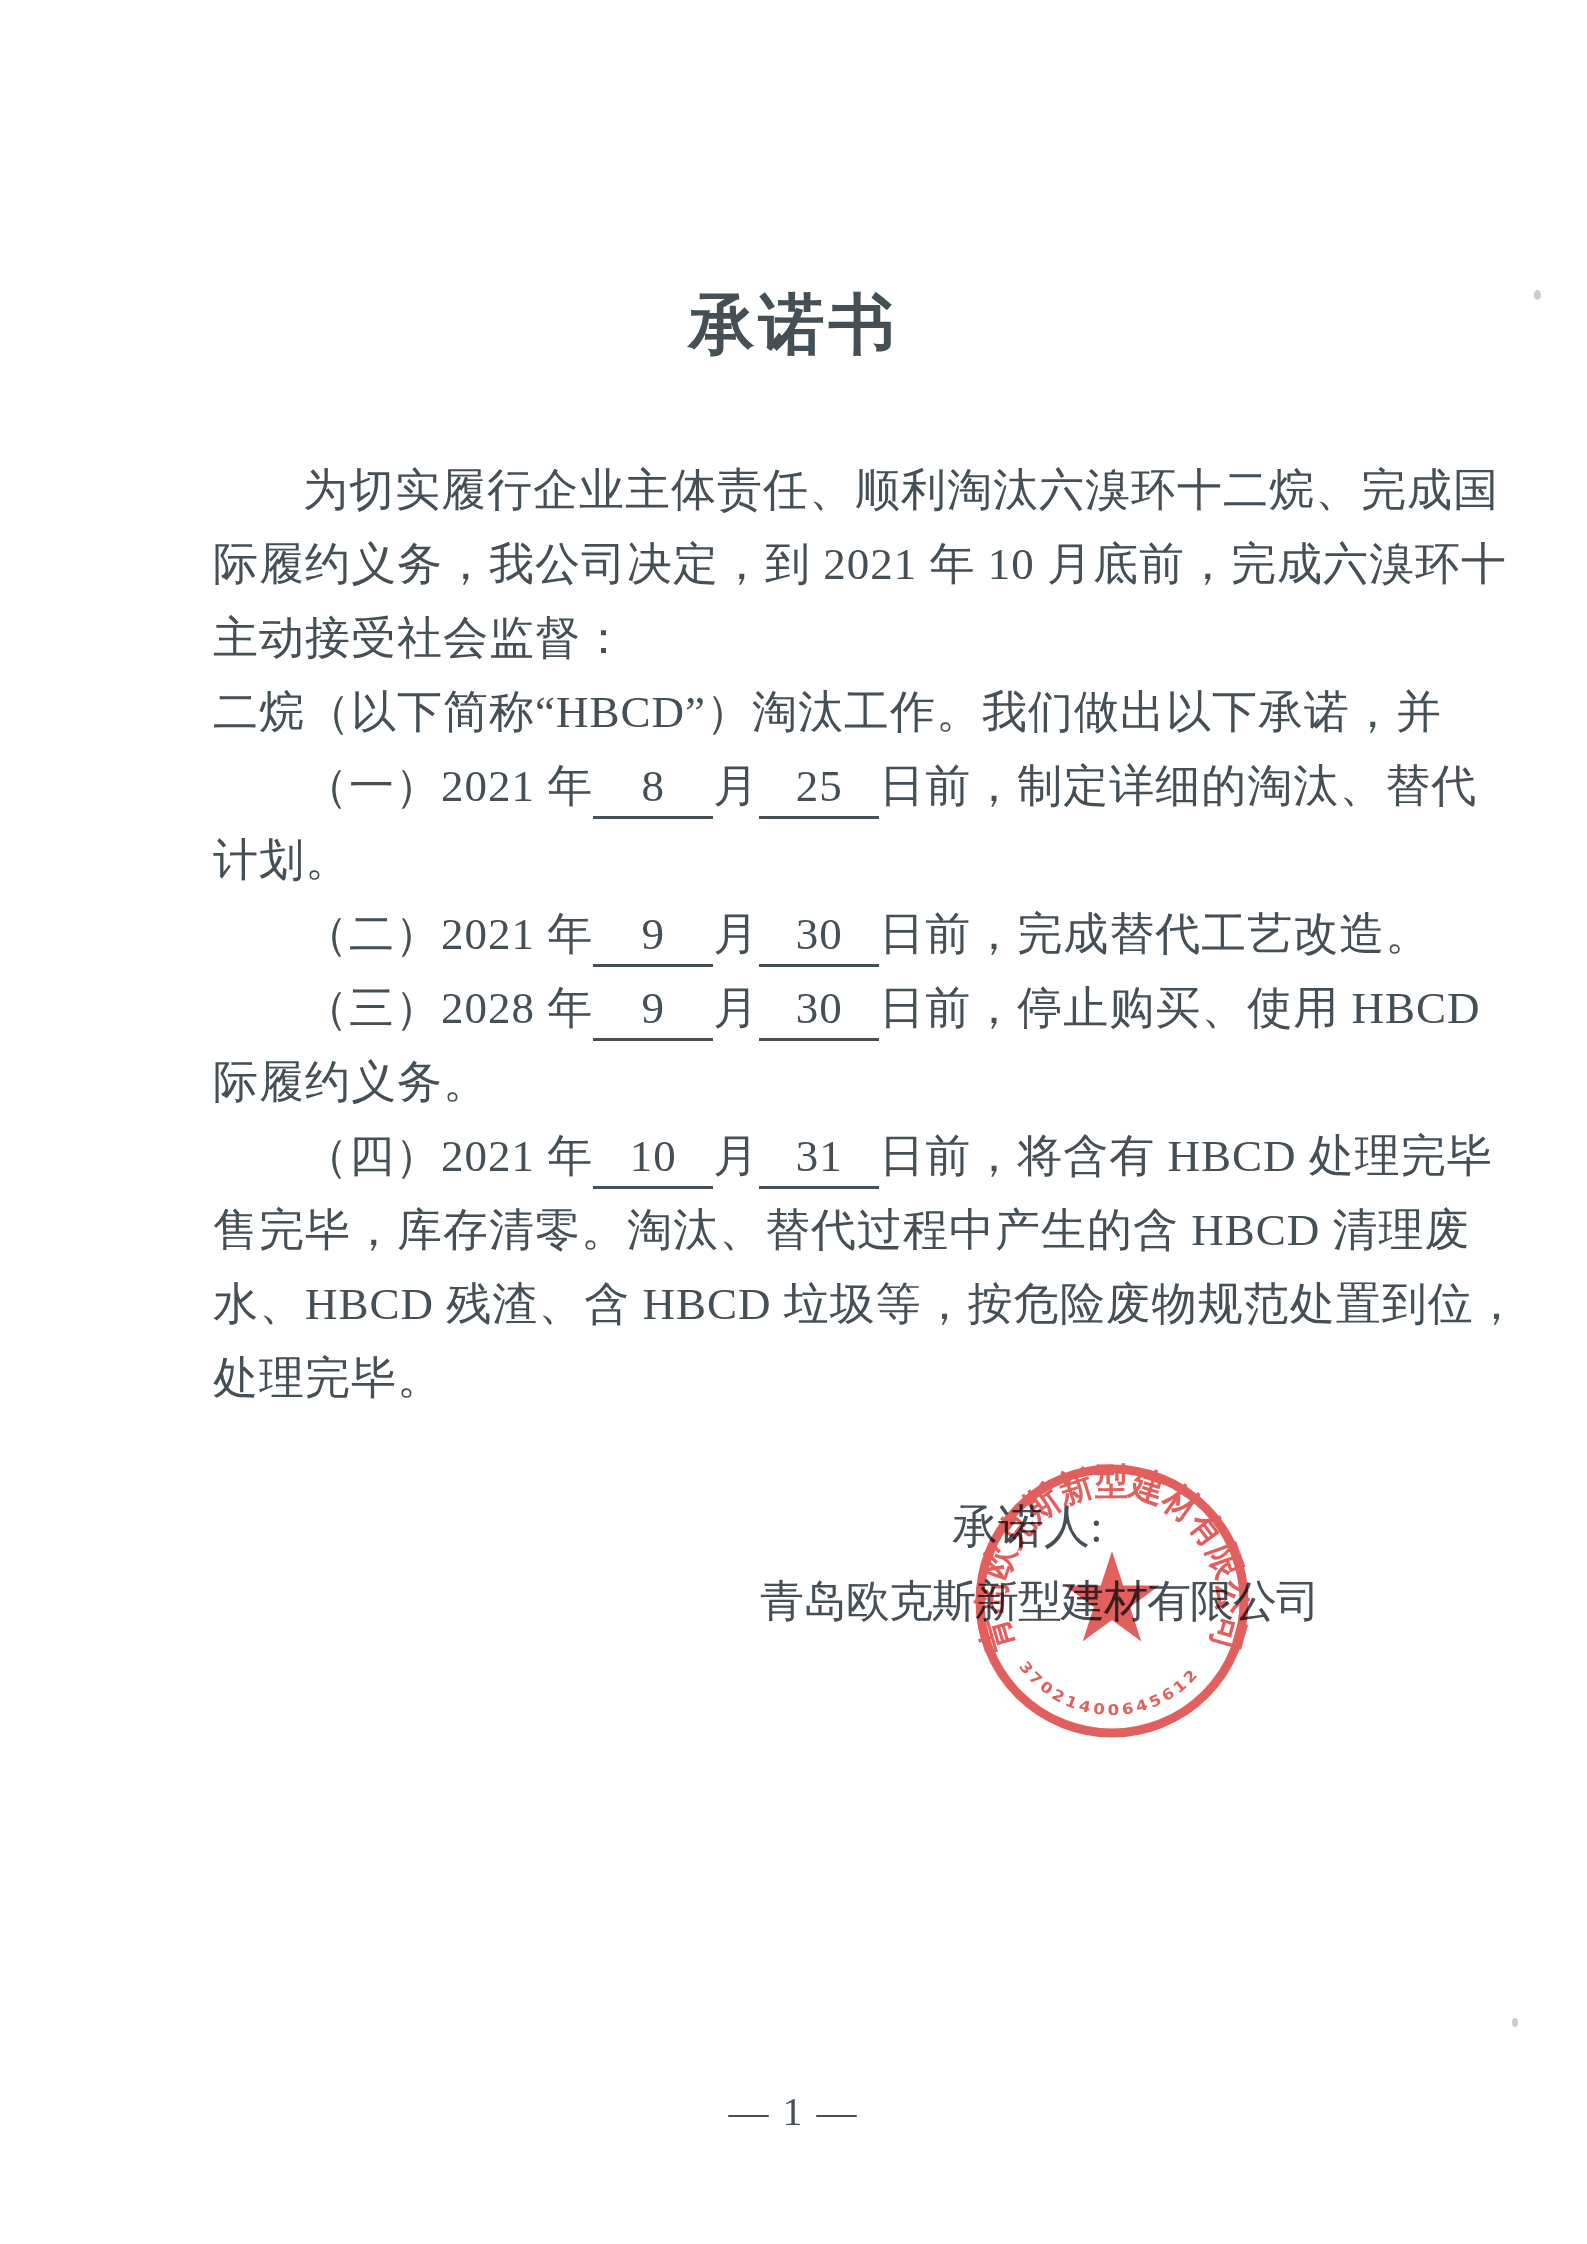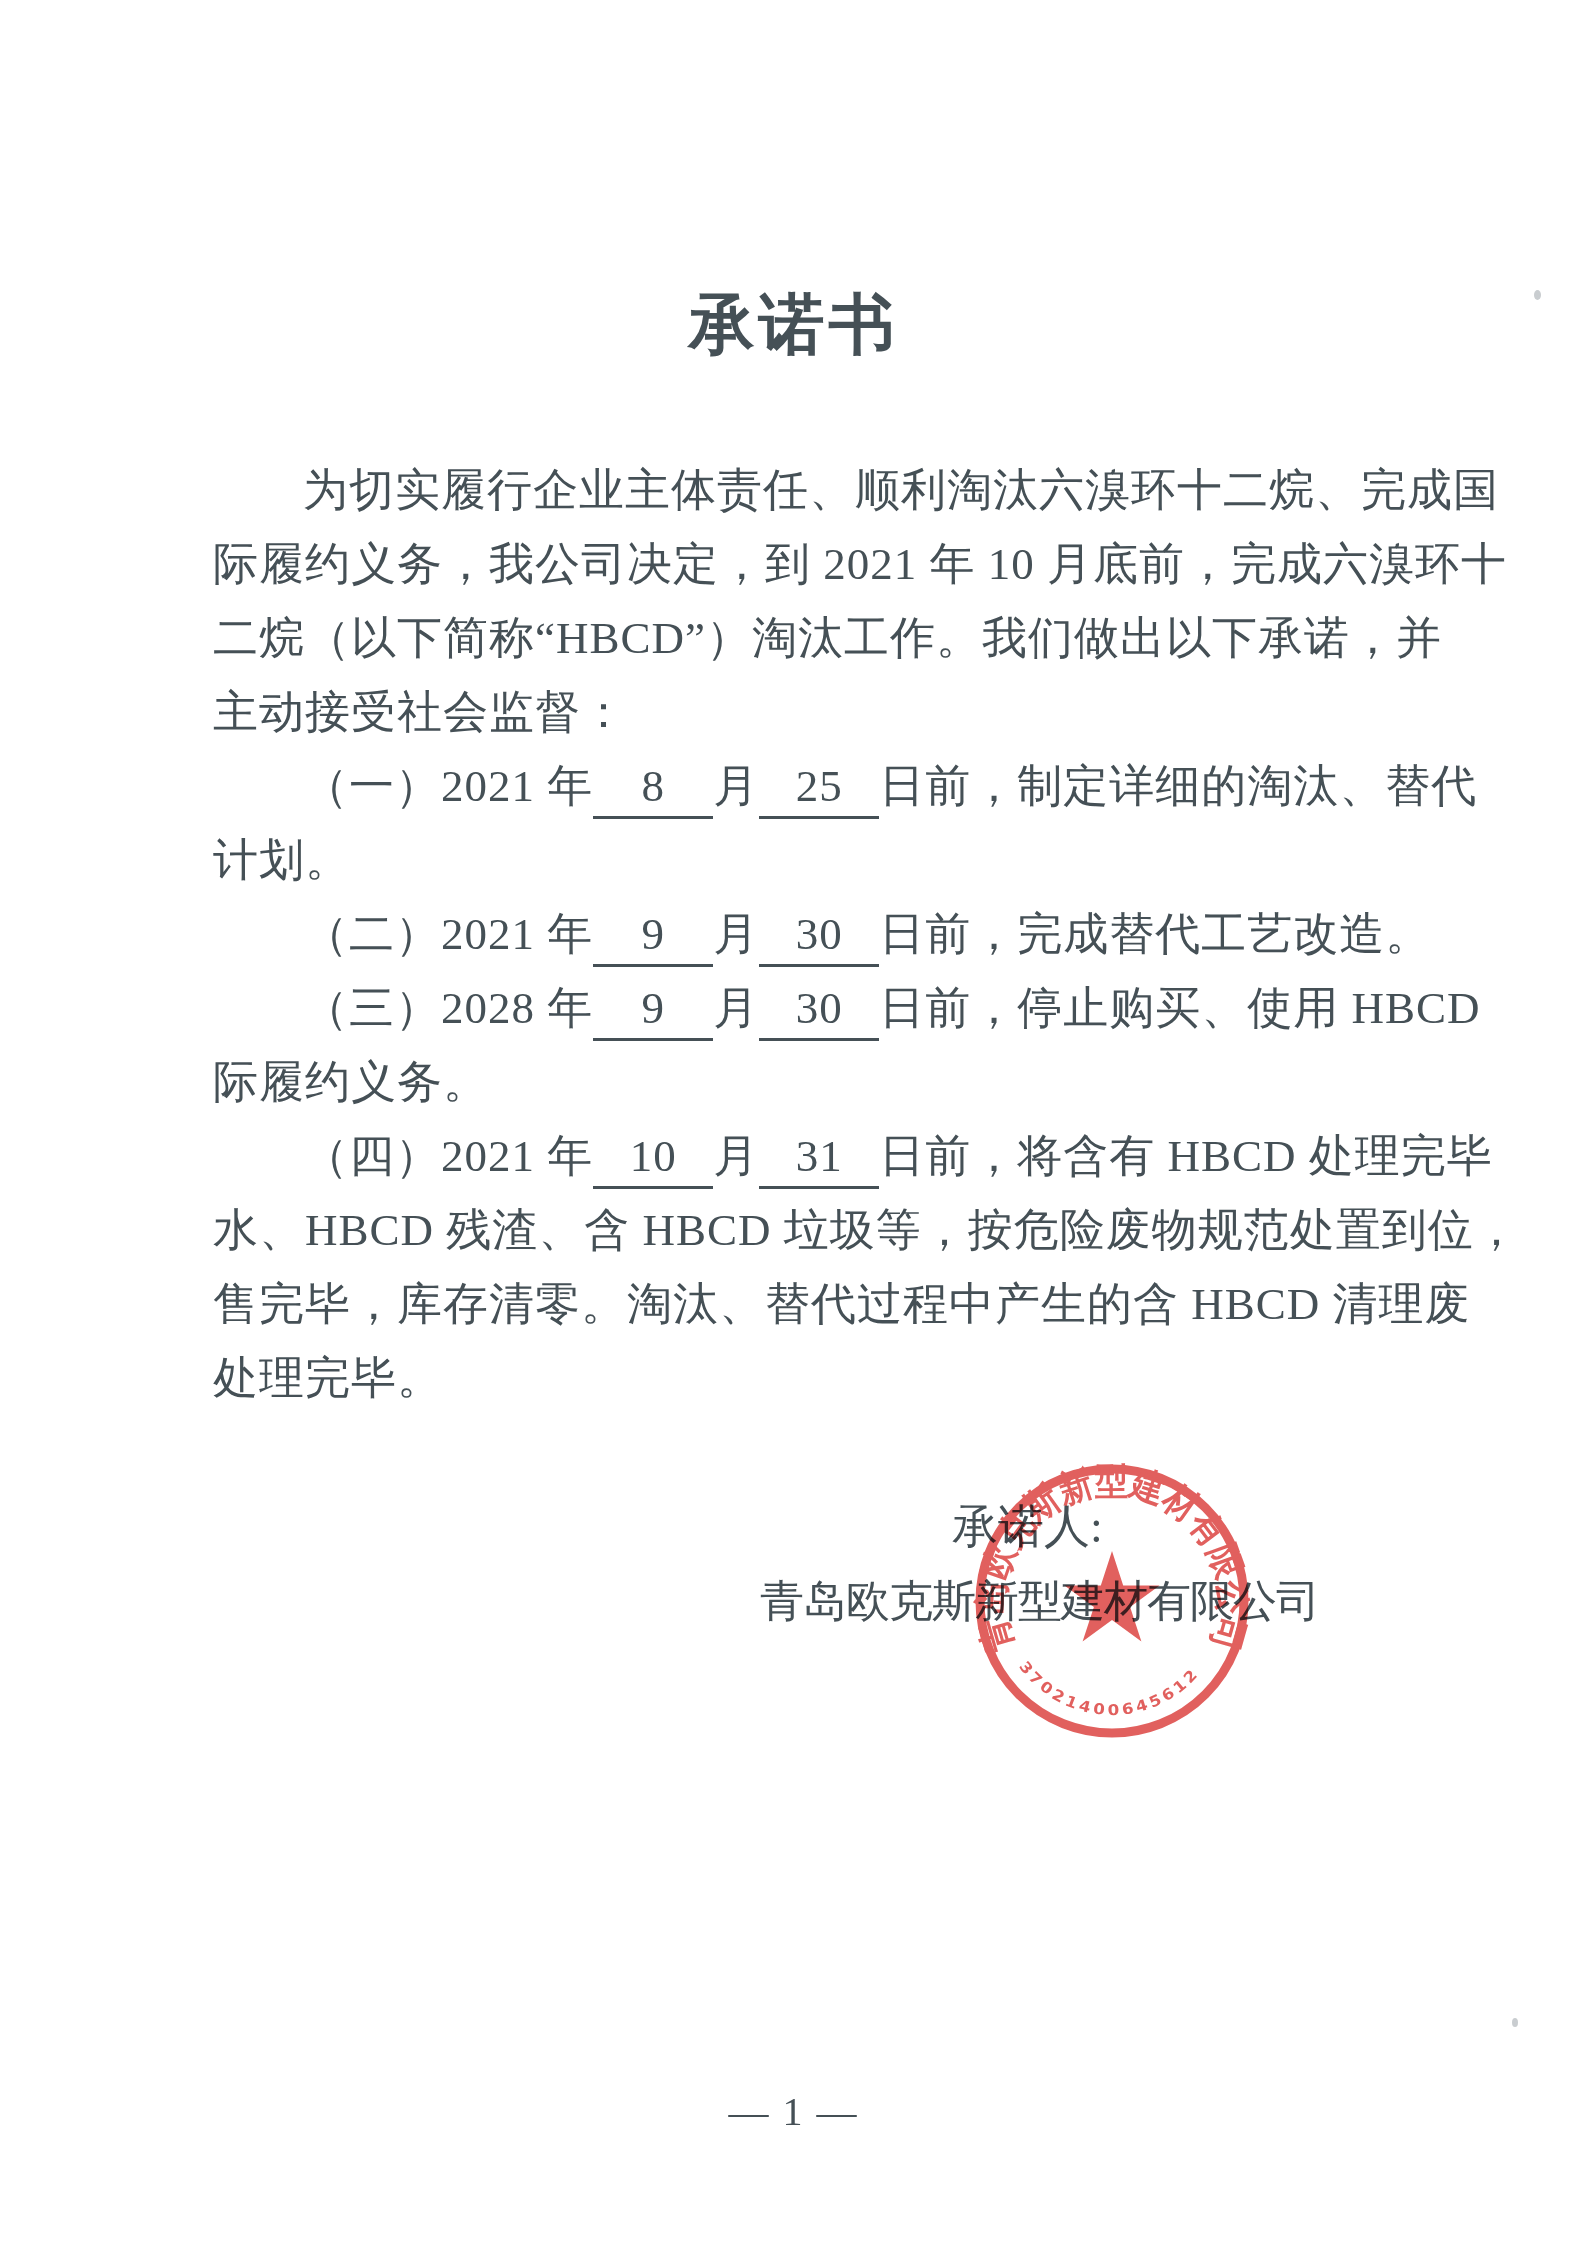--- a/index.html
+++ b/index.html
@@ -92,30 +92,30 @@
 </head>
 <body>
 
 <div class="page">
 
   <h1 class="title">承诺书</h1>
 
   <div class="body-block" id="body-lines">
       <div class="line indent"><span class="seg">为切实履行企业主体责任、顺利淘汰六溴环十二烷、完成国</span></div>
       <div class="line"><span class="seg">际履约义务，我公司决定，到 2021 年 10 月底前，完成六溴环十</span></div>
+      <div class="line"><span class="seg">主动接受社会监督：</span></div>
       <div class="line"><span class="seg">二烷（以下简称“HBCD”）淘汰工作。我们做出以下承诺，并</span></div>
-      <div class="line"><span class="seg">主动接受社会监督：</span></div>
       <div class="line indent"><span class="seg">（一）2021 年</span><span class="blank">8</span><span class="seg">月</span><span class="blank">25</span><span class="seg">日前，制定详细的淘汰、替代</span></div>
       <div class="line"><span class="seg">计划。</span></div>
       <div class="line indent"><span class="seg">（二）2021 年</span><span class="blank">9</span><span class="seg">月</span><span class="blank">30</span><span class="seg">日前，完成替代工艺改造。</span></div>
       <div class="line indent"><span class="seg">（三）2028 年</span><span class="blank">9</span><span class="seg">月</span><span class="blank">30</span><span class="seg">日前，停止购买、使用 HBCD</span></div>
       <div class="line"><span class="seg">际履约义务。</span></div>
       <div class="line indent"><span class="seg">（四）2021 年</span><span class="blank">10</span><span class="seg">月</span><span class="blank">31</span><span class="seg">日前，将含有 HBCD 处理完毕</span></div>
+      <div class="line"><span class="seg">售完毕，库存清零。淘汰、替代过程中产生的含 HBCD 清理废</span></div>
       <div class="line"><span class="seg">水、HBCD 残渣、含 HBCD 垃圾等，按危险废物规范处置到位，</span></div>
-      <div class="line"><span class="seg">售完毕，库存清零。淘汰、替代过程中产生的含 HBCD 清理废</span></div>
       <div class="line"><span class="seg">处理完毕。</span></div>
     </div>
 
   <div class="sig-line promiser">承诺人:</div>
   <div class="sig-line company">青岛欧克斯新型建材有限公司</div>
 
   <svg class="stamp" viewBox="0 0 300 300" xmlns="http://www.w3.org/2000/svg">
     <defs>
       <path id="arcTop" d="M 52 196 A 108 108 0 1 1 248 196"></path>
       <path id="arcBottom" d="M 54.4 212.1 A 114 114 0 0 0 245.6 212.1"></path>

